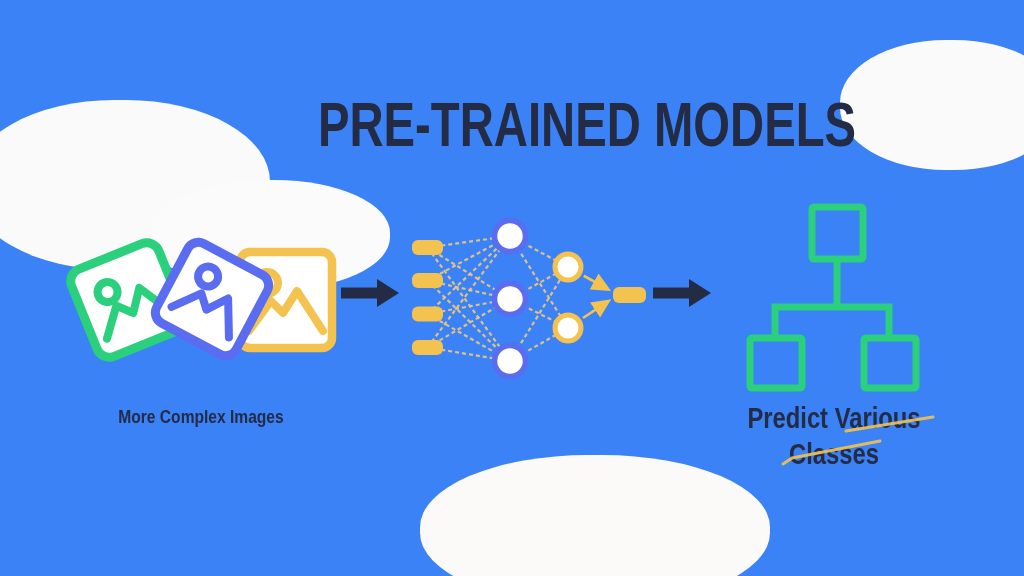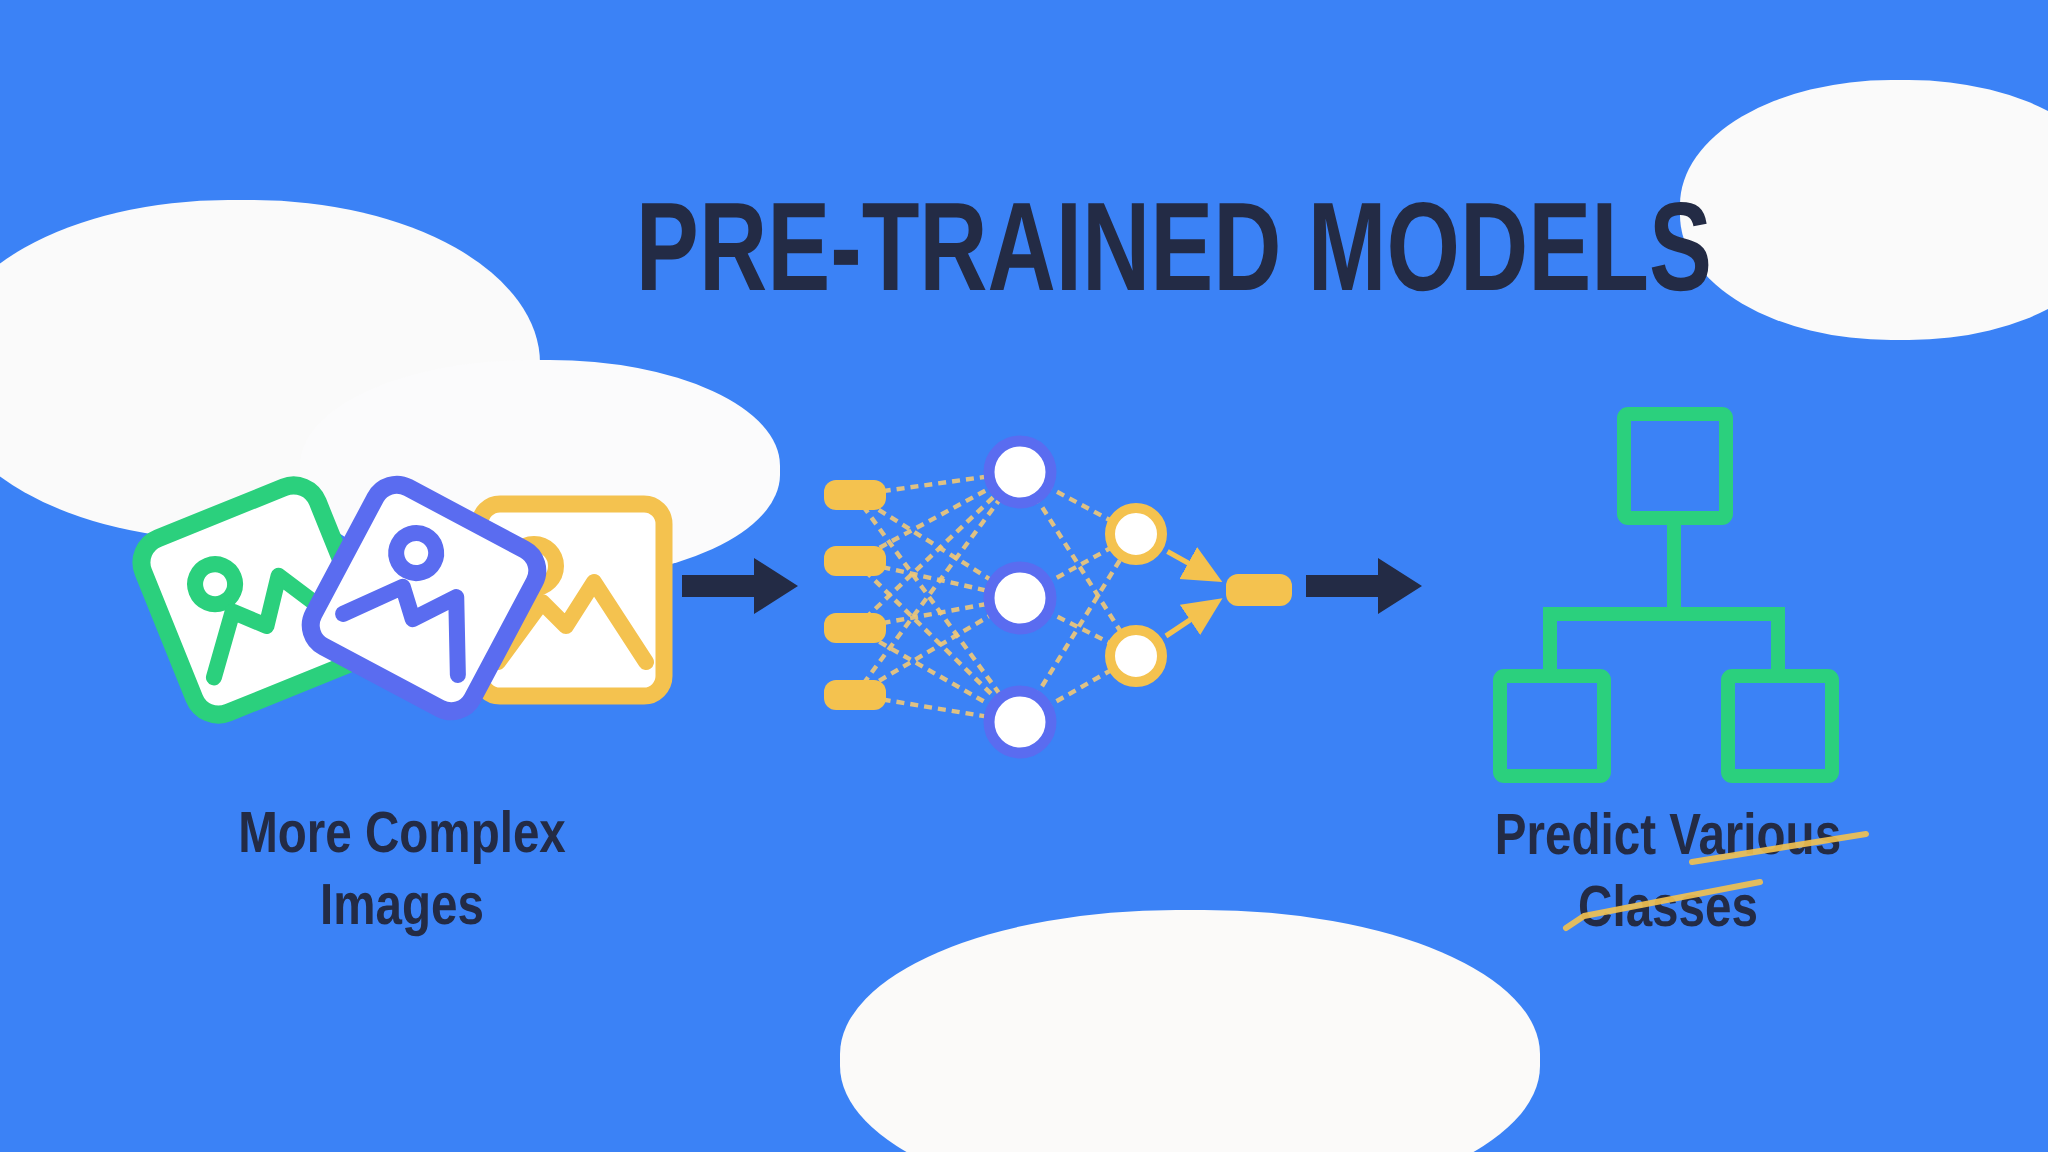--- a/index.html
+++ b/index.html
@@ -21,21 +21,21 @@
   }
   .title .cond{display:block;transform:scaleX(0.75);transform-origin:50% 0;}
 
   .diagram-svg{position:absolute;left:0;top:0;width:1024px;height:576px;}
 
   .step-label{
     position:absolute;transform:translateX(-50%);
     color:var(--navy);font-weight:bold;text-align:center;
   }
   .step-label .cond{display:block;transform:scaleX(0.82);transform-origin:50% 0;}
-  .label-1{left:201px;top:399px;width:230px;font-size:29px;line-height:36px;}
+  .label-1{left:201px;top:399px;width:230px;font-size:19px;line-height:36px;}
   .label-2{left:530px;top:414px;font-size:31px;line-height:36px;white-space:nowrap;}
   .label-3{left:834px;top:400px;width:250px;font-size:29px;line-height:36px;}
 
   .scribble-svg{position:absolute;left:740px;top:400px;width:220px;height:80px;pointer-events:none;}
 </style>
 </head>
 <body>
 
 <div class="stage" style="--navy: #232b45; --green: #2bd07d; --blue: #5a6cf0; --yellow: #f4c24f;">
 

